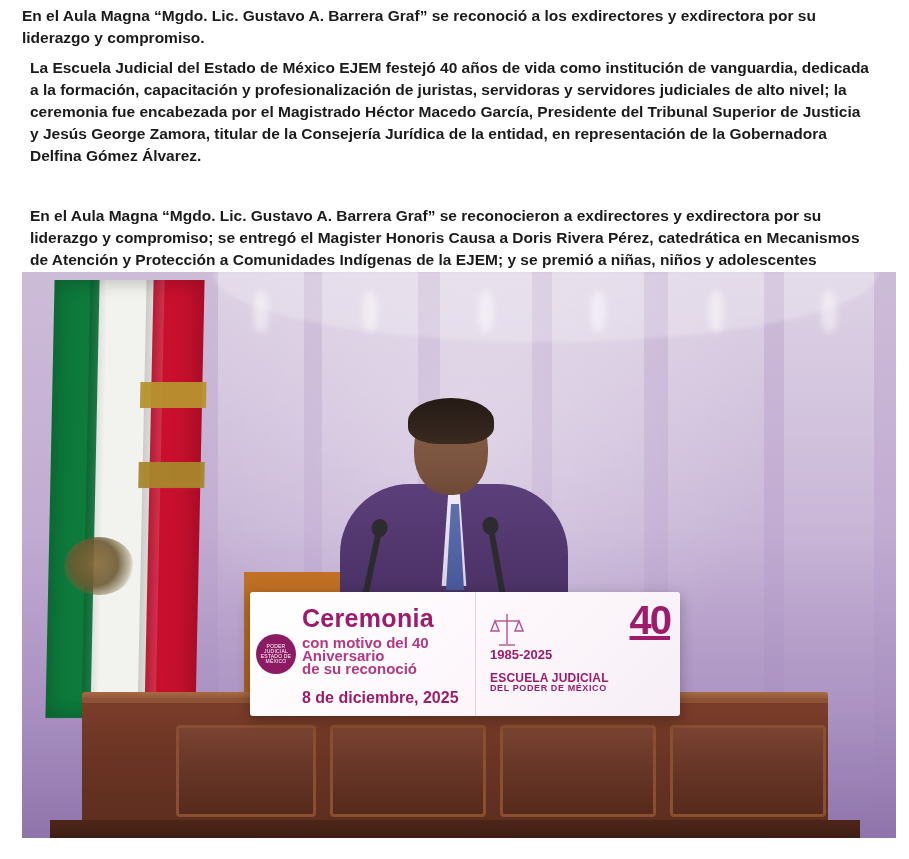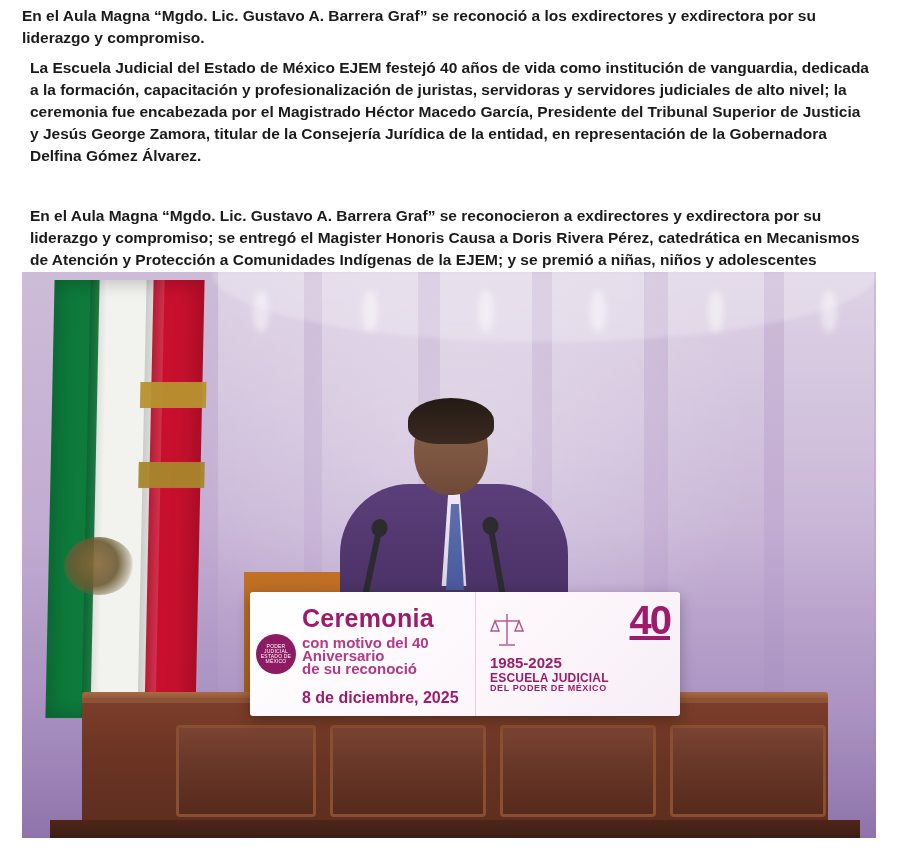--- a/index.html
+++ b/index.html
@@ -46,20 +46,21 @@
   }
   
   .photo-wrap {
     position: absolute;
     left: 22px;
     top: 272px;
     width: 854px;
     height: 566px;
     overflow: hidden;
     background: #fde047;
+    padding-left: 20px;
   }
   .photo {
     position: absolute;
     inset: 0;
     background:
       radial-gradient(circle at 52% 30%, rgba(255,255,255,0.30), rgba(255,255,255,0) 48%),
       linear-gradient(180deg, #cdbcd8 0%, #c2acd2 45%, #a88fc0 78%, #8f74ab 100%);
     overflow: hidden;
   }
   
@@ -341,23 +342,23 @@
     position: absolute;
     left: 14px;
     top: 18px;
     width: 34px;
     height: 40px;
     opacity: 0.75;
   }
   .sign-years {
     position: absolute;
     left: 14px;
-    top: 62px;
-    color: #9c1c6b;
-    font-size: 15px;
+    top: 55px;
+    color: #9c1c6b;
+    font-size: 13px;
     font-weight: 700;
   }
   .sign-school {
     position: absolute;
     left: 14px;
     top: 80px;
     color: #9c1c6b;
     font-size: 12px;
     font-weight: 700;
     line-height: 1;

